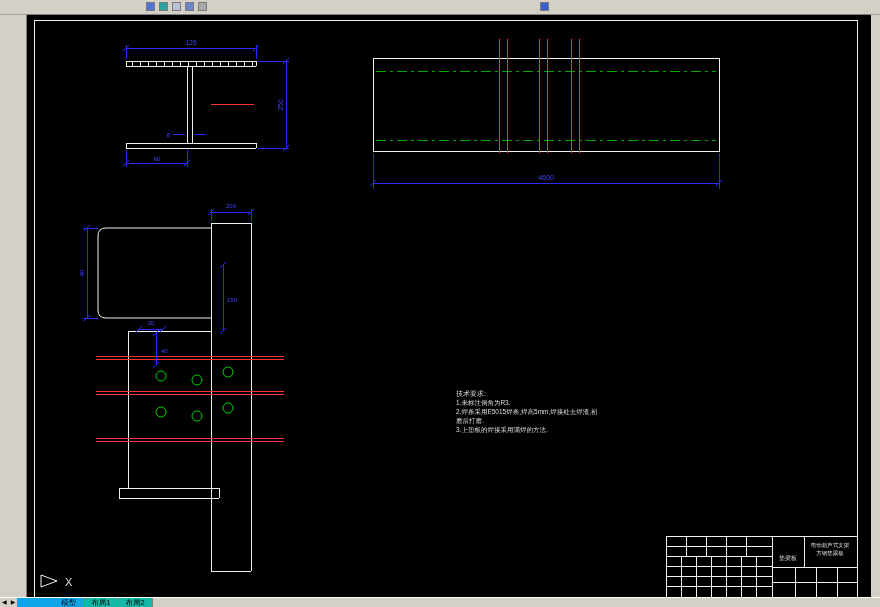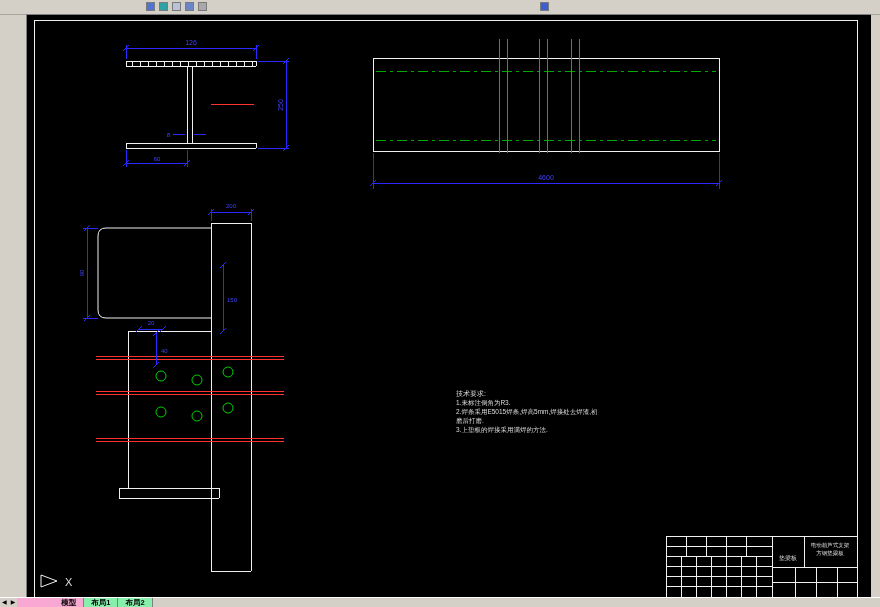--- a/index.html
+++ b/index.html
@@ -36,23 +36,23 @@
   svg .wt{fill:#dcdcdc;}
   
   .tabbar{
     position:absolute;left:0;bottom:0;width:880px;height:9px;
     background:#d4d0c8;border-top:1px solid #fff;
     display:flex;align-items:center;font-size:7.5px;color:#000;
   }
   .tabnav{font-size:6px;line-height:9px;padding:0 2px;cursor:default;}
   .tab{
     height:9px;line-height:9px;padding:0 7px;border-right:1px solid #808080;
-    background:#86efac;white-space:nowrap;cursor:default;font-weight:bold;
+    background:#14b8a6;white-space:nowrap;cursor:default;
   }
-  .tab.active{background:#f9a8d4;font-weight:bold;padding-left:44px;}
+  .tab.active{background:#0ea5e9;font-weight:normal;padding-left:44px;}
 </style>
 </head>
 <body>
 
 <div class="toolbar">
   <span class="tb-icon" style="left: 146px; background: rgb(79, 116, 210);"></span>
   <span class="tb-icon" style="left: 159px; background: rgb(47, 163, 163);"></span>
   <span class="tb-icon" style="left: 172px; background: rgb(185, 194, 214);"></span>
   <span class="tb-icon" style="left: 185px; background: rgb(107, 134, 200);"></span>
   <span class="tb-icon" style="left: 198px; background: rgb(169, 169, 169);"></span>

